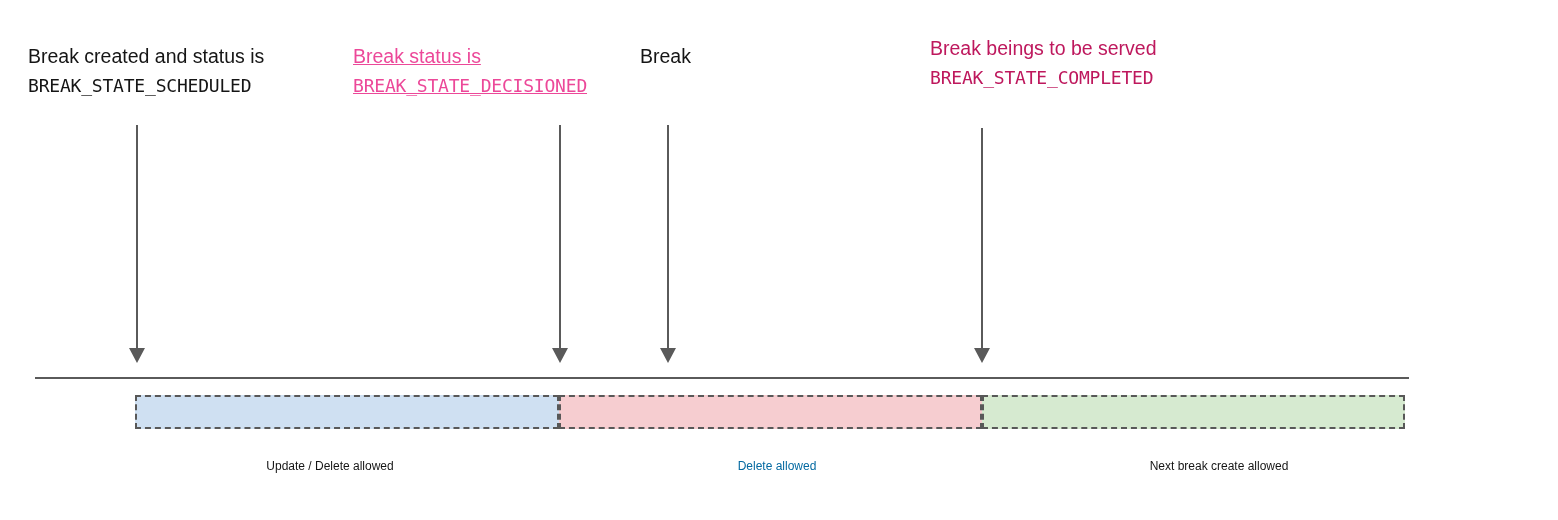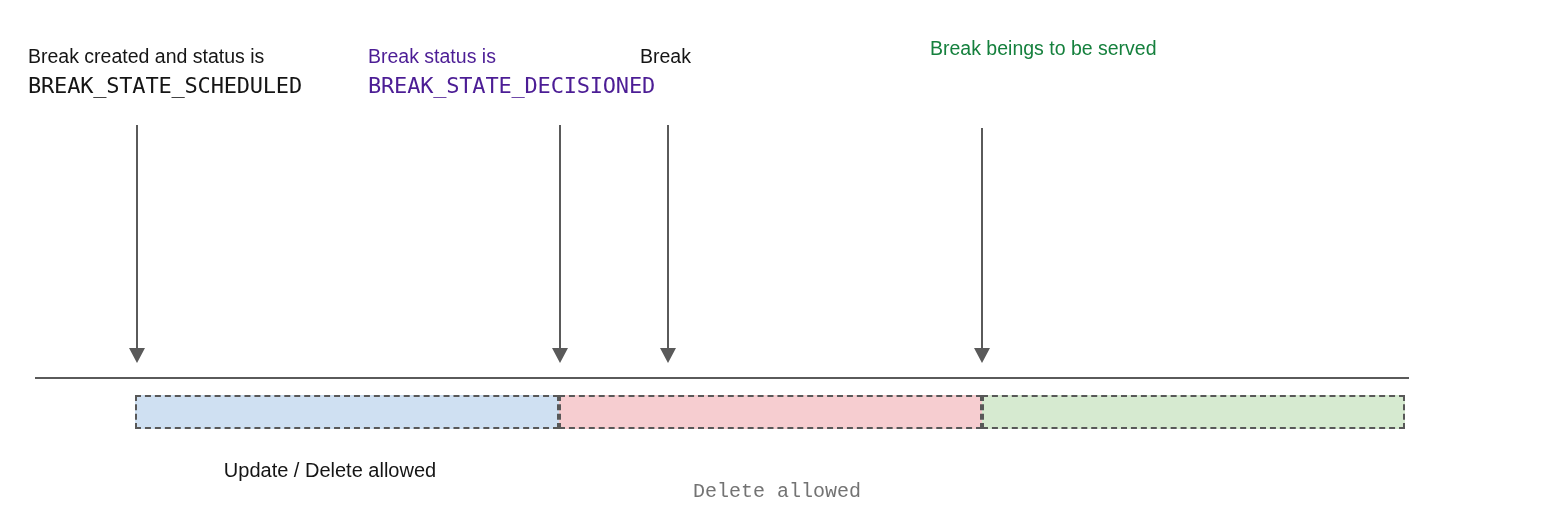--- a/index.html
+++ b/index.html
@@ -20,21 +20,21 @@
   }
   .annotation {
     position: absolute;
     font-size: 19.5px;
     line-height: 29px;
     color: #151515;
     white-space: nowrap;
   }
   .annotation .mono {
     font-family: "DejaVu Sans Mono", "Liberation Mono", monospace;
-    font-size: 22px;
+    font-size: 18px;
     letter-spacing: -0.2px;
   }
   .annotation .plain {
     font-family: "Liberation Sans", sans-serif;
   }
   .annotation .line {
     display: block;
   }
 
   .vline {
@@ -74,61 +74,63 @@
   .band {
     position: absolute;
     top: 395px;
     height: 34px;
     box-sizing: border-box;
     border: 2px dashed #585858;
   }
 
   .band-caption {
     position: absolute;
-    font-size: 20px;
+    font-size: 12px;
     color: #151515;
     text-align: center;
     white-space: nowrap;
     transform: translateX(-50%);
     font-family: "Liberation Sans", sans-serif;
   }
 </style>
 </head>
 <body>
 
 <div id="canvas">
 
   <div class="annotation" id="lbl-0" style="left: 28px; top: 42px; color: rgb(21, 21, 21);">
       <span class="line plain">Break created and status is</span>
       <span class="line mono">BREAK_STATE_SCHEDULED</span>
     </div>
-  <div class="annotation" id="lbl-1" style="left: 368px; top: 42px; color: #4c1d95;">
+  <div class="annotation" id="lbl-1" style="left: 353px; top: 42px; color: #ec4899; text-decoration: underline;">
       <span class="line plain">Break status is</span>
       <span class="line mono">BREAK_STATE_DECISIONED</span>
     </div>
   <div class="annotation" id="lbl-2" style="left: 640px; top: 42px; color: rgb(21, 21, 21);">
       <span class="line plain">Break</span>
     </div>
-  <div class="annotation" id="lbl-3" style="left: 930px; top: 34px; color: #15803d;">
+  <div class="annotation" id="lbl-3" style="left: 930px; top: 34px; color: #be185d;">
       <span class="line plain">Break beings to be served</span>
+      <span class="line mono">BREAK_STATE_COMPLETED</span>
     </div>
 
   <div class="vline" id="vl-0" style="left: 136px; top: 125px; height: 225px; background: rgb(90, 90, 90);"></div>
   <div class="vhead" id="vh-0" style="left: 129px; top: 348px; border-top-color: rgb(90, 90, 90);"></div>
   <div class="vline" id="vl-1" style="left: 559px; top: 125px; height: 225px; background: rgb(90, 90, 90);"></div>
   <div class="vhead" id="vh-1" style="left: 552px; top: 348px; border-top-color: rgb(90, 90, 90);"></div>
   <div class="vline" id="vl-2" style="left: 667px; top: 125px; height: 225px; background: rgb(90, 90, 90);"></div>
   <div class="vhead" id="vh-2" style="left: 660px; top: 348px; border-top-color: rgb(90, 90, 90);"></div>
   <div class="vline" id="vl-3" style="left: 981px; top: 128px; height: 222px; background: rgb(90, 90, 90);"></div>
   <div class="vhead" id="vh-3" style="left: 974px; top: 348px; border-top-color: rgb(90, 90, 90);"></div>
 
   <div class="axis" id="axis-line" style="left: 35px; top: 377px; width: 1431px; background: rgb(90, 90, 90);"></div>
   <div class="axis-head" id="axis-arrow" style="left: 1465px; top: 370px; border-left-color: rgb(90, 90, 90);"></div>
   <div class="axis-label" id="axis-label" style="left: 1487px; top: 364px; color: #0f172a; text-decoration: underline;">time</div>
 
   <div class="band" id="band-0" style="left: 135px; width: 424px; background: rgb(207, 224, 242); border-color: rgb(88, 88, 88);"></div>
   <div class="band" id="band-1" style="left: 559px; width: 423px; background: rgb(246, 205, 208); border-color: rgb(88, 88, 88);"></div>
   <div class="band" id="band-2" style="left: 982px; width: 423px; background: rgb(214, 234, 208); border-color: rgb(88, 88, 88);"></div>
 
   <div class="band-caption" id="cap-0" style="left: 330px; top: 459px; color: rgb(21, 21, 21);">Update / Delete allowed</div>
-  <div class="band-caption" id="cap-1" style="left: 777px; top: 480px; color: #737373; font-family: Liberation Mono, monospace;">Delete allowed</div>
+  <div class="band-caption" id="cap-1" style="left: 777px; top: 459px; color: #0369a1;">Delete allowed</div>
+  <div class="band-caption" id="cap-2" style="left: 1219px; top: 459px; color: rgb(21, 21, 21);">Next break create allowed</div>
 
 </div>
 
 </body></html>

